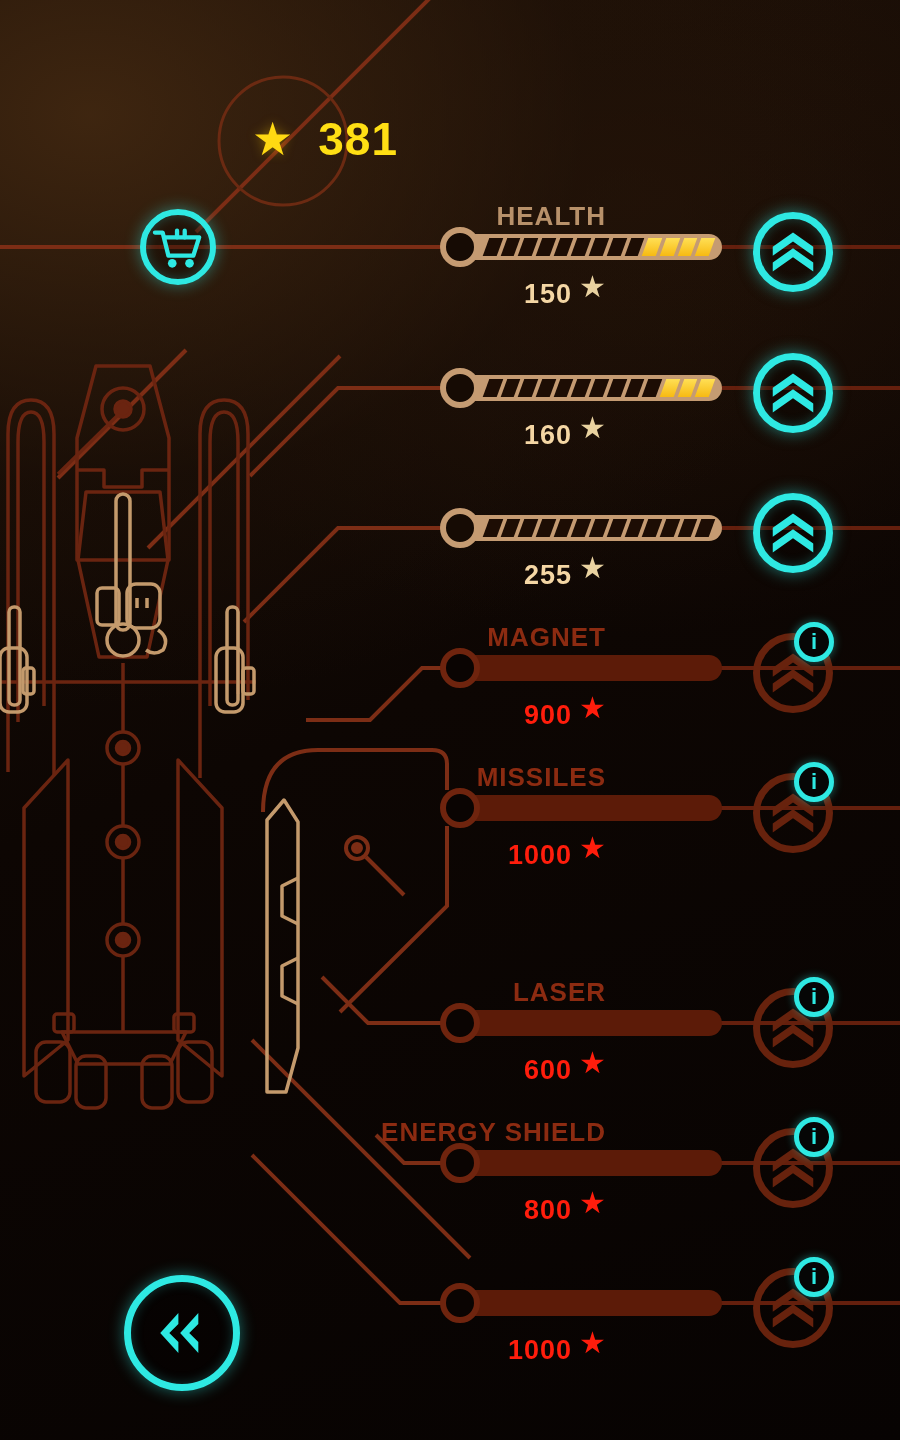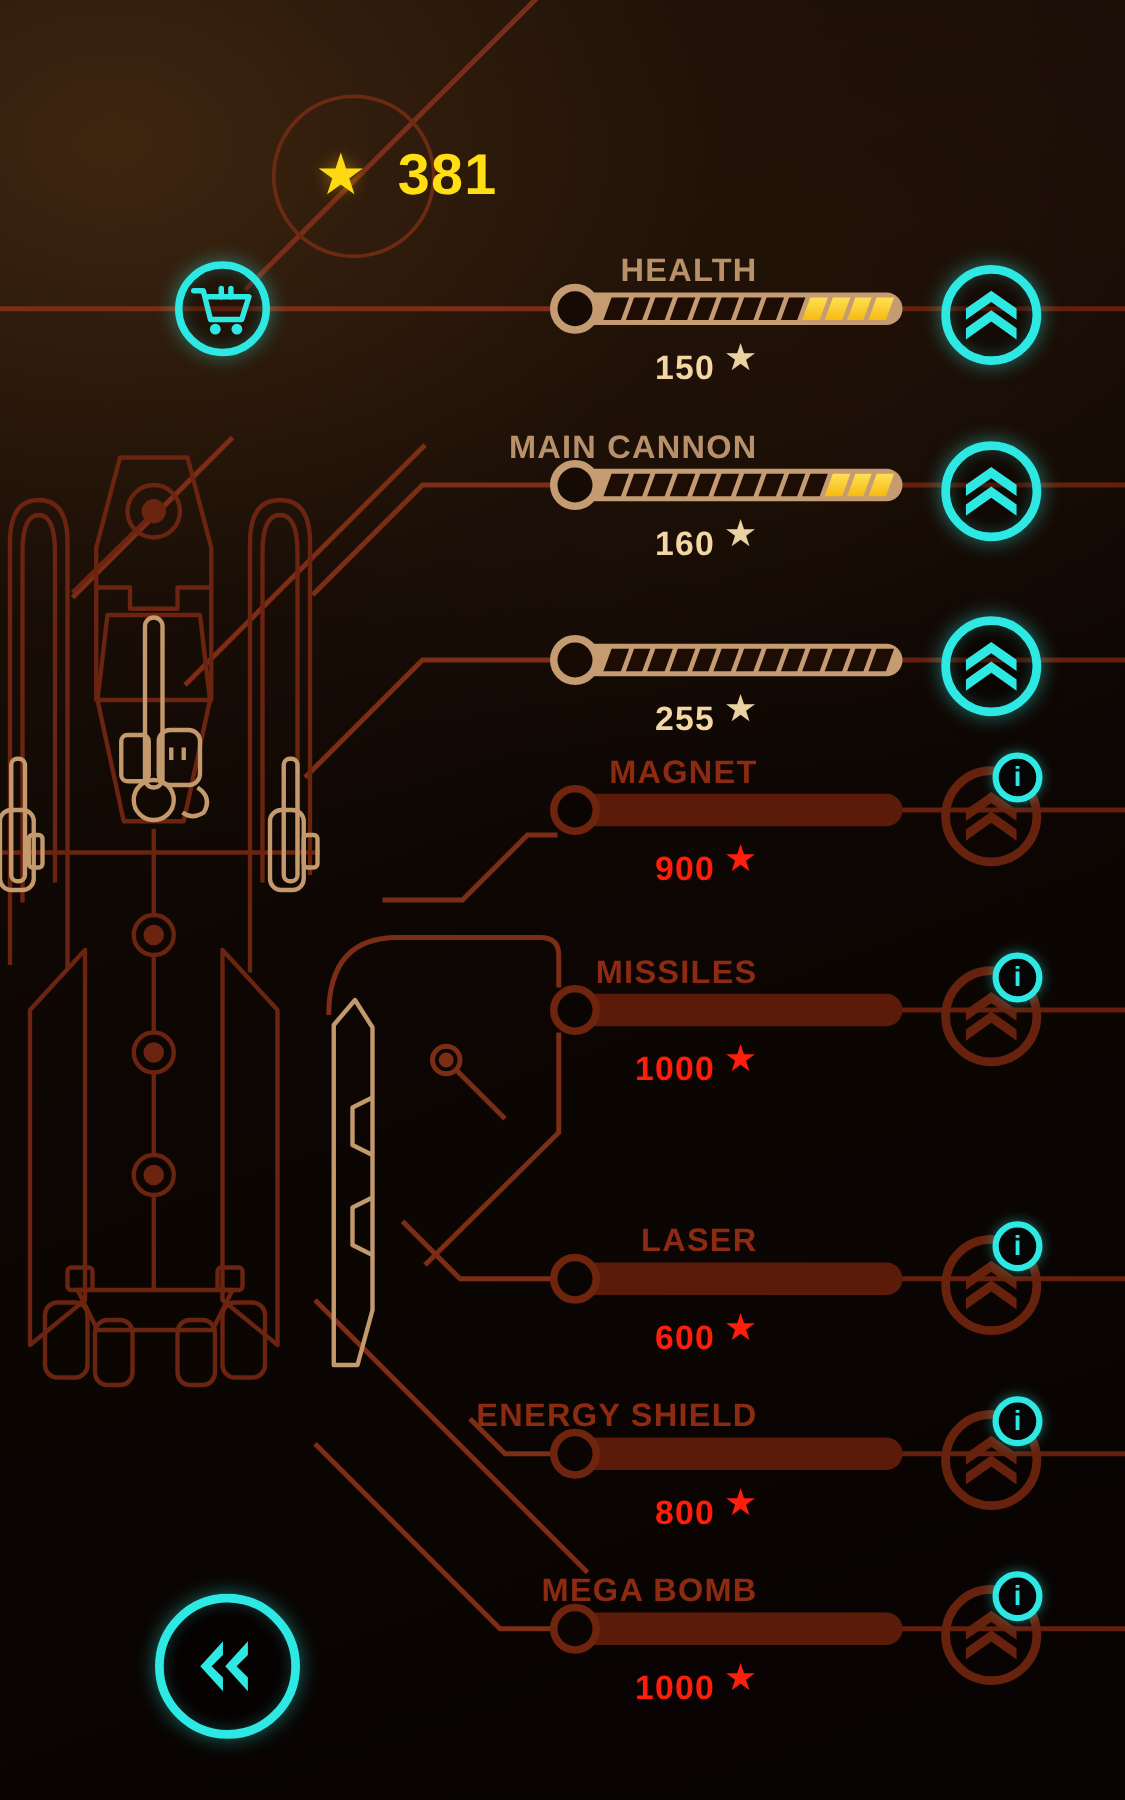--- a/index.html
+++ b/index.html
@@ -170,21 +170,20 @@
       <svg viewBox="0 0 60 56">
         <polygon class="ch" points="30,2 57,21 57,33 30,14 3,33 3,21"></polygon>
         <polygon class="ch" points="30,23 57,42 57,54 30,35 3,54 3,42"></polygon>
       </svg>
     </button>
 
   </section>
 
   <section class="row unlocked" style="top:328px">
     <div class="row-line"></div>
-    <h2 class="label">MAIN CANNON</h2>
     <div class="bar-circle"></div>
     <div class="bar">
         <div class="segs">
           <div class="seg"></div>
           <div class="seg"></div>
           <div class="seg"></div>
           <div class="seg"></div>
           <div class="seg"></div>
           <div class="seg"></div>
           <div class="seg"></div>
@@ -235,21 +234,21 @@
     </div>
     <button class="upg">
       <svg viewBox="0 0 60 56">
         <polygon class="ch" points="30,2 57,21 57,33 30,14 3,33 3,21"></polygon>
         <polygon class="ch" points="30,23 57,42 57,54 30,35 3,54 3,42"></polygon>
       </svg>
     </button>
 
   </section>
 
-  <section class="row locked" style="top:588px">
+  <section class="row locked" style="top:608px">
     <div class="row-line"></div>
     <h2 class="label">MAGNET</h2>
     <div class="bar-circle"></div>
     <div class="bar">
         <div class="segs"></div>
       </div>
     <div class="price">
       <span class="price-num">900</span>
       <span class="price-star">★</span>
     </div>
@@ -317,21 +316,20 @@
       <svg viewBox="0 0 60 56">
         <polygon class="ch" points="30,2 57,21 57,33 30,14 3,33 3,21"></polygon>
         <polygon class="ch" points="30,23 57,42 57,54 30,35 3,54 3,42"></polygon>
       </svg>
     </button>
     <span class="info">i</span>
   </section>
 
   <section class="row locked" style="top:1243px">
     <div class="row-line"></div>
-    <h2 class="label">MEGA BOMB</h2>
     <div class="bar-circle"></div>
     <div class="bar">
         <div class="segs"></div>
       </div>
     <div class="price">
       <span class="price-num">1000</span>
       <span class="price-star">★</span>
     </div>
     <button class="upg">
       <svg viewBox="0 0 60 56">

